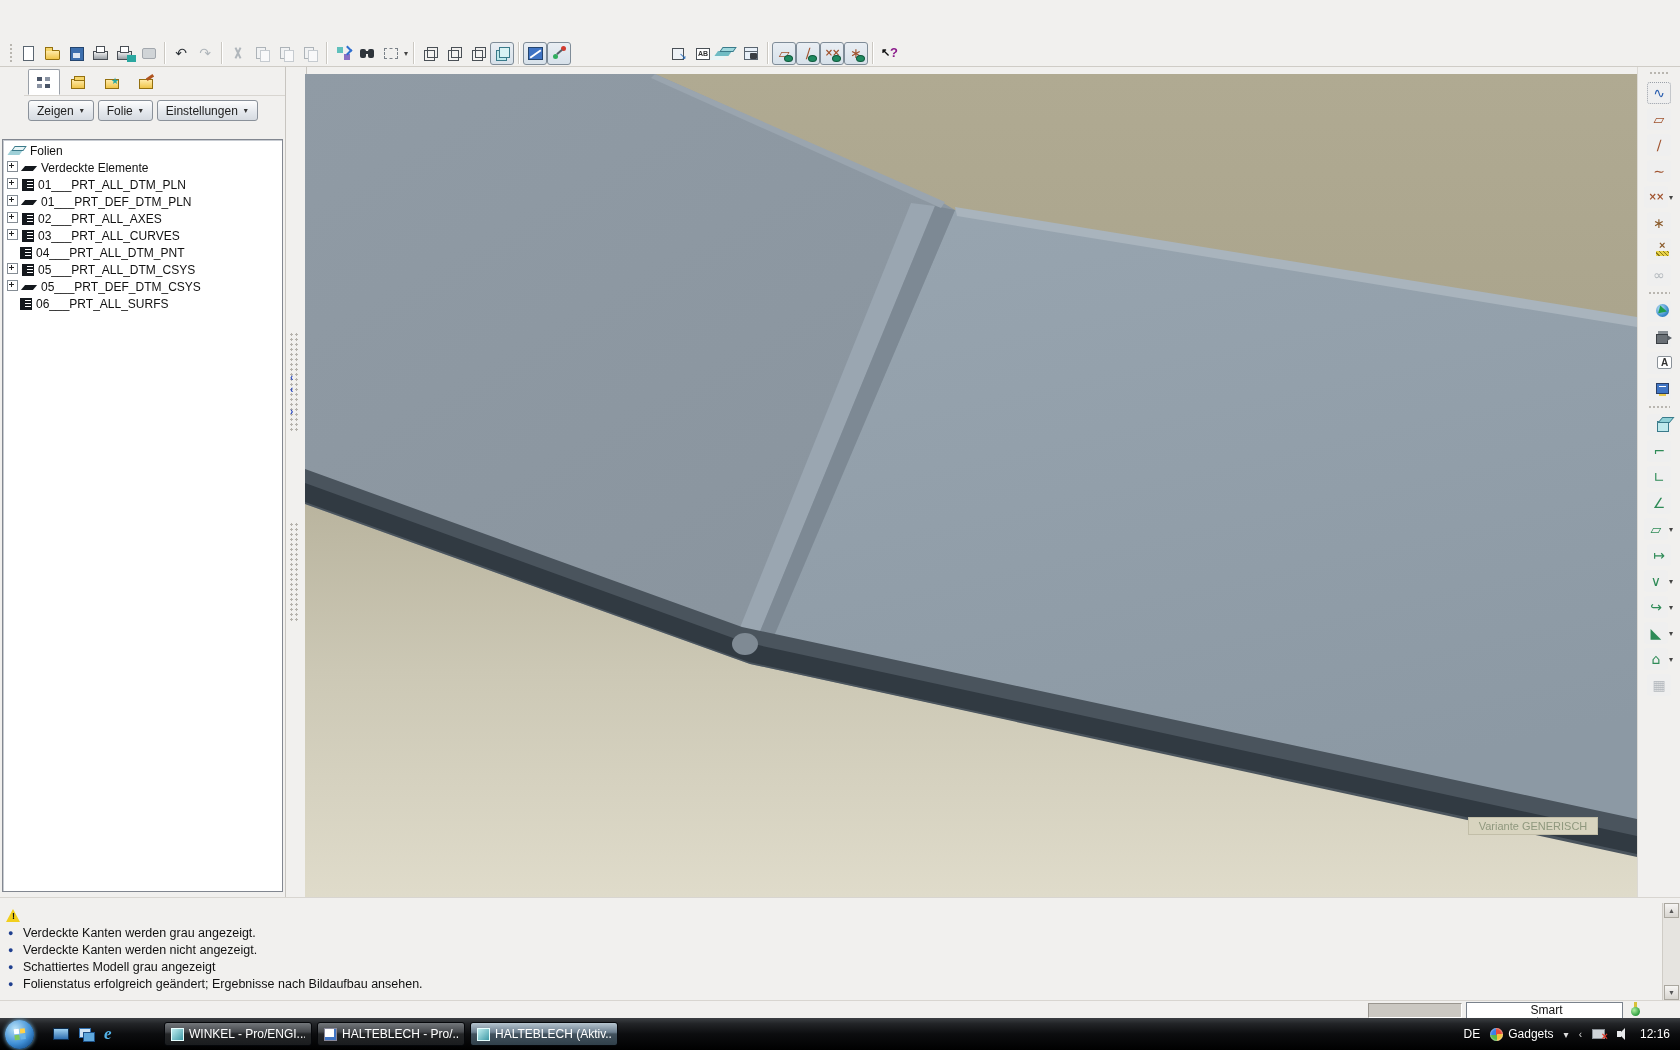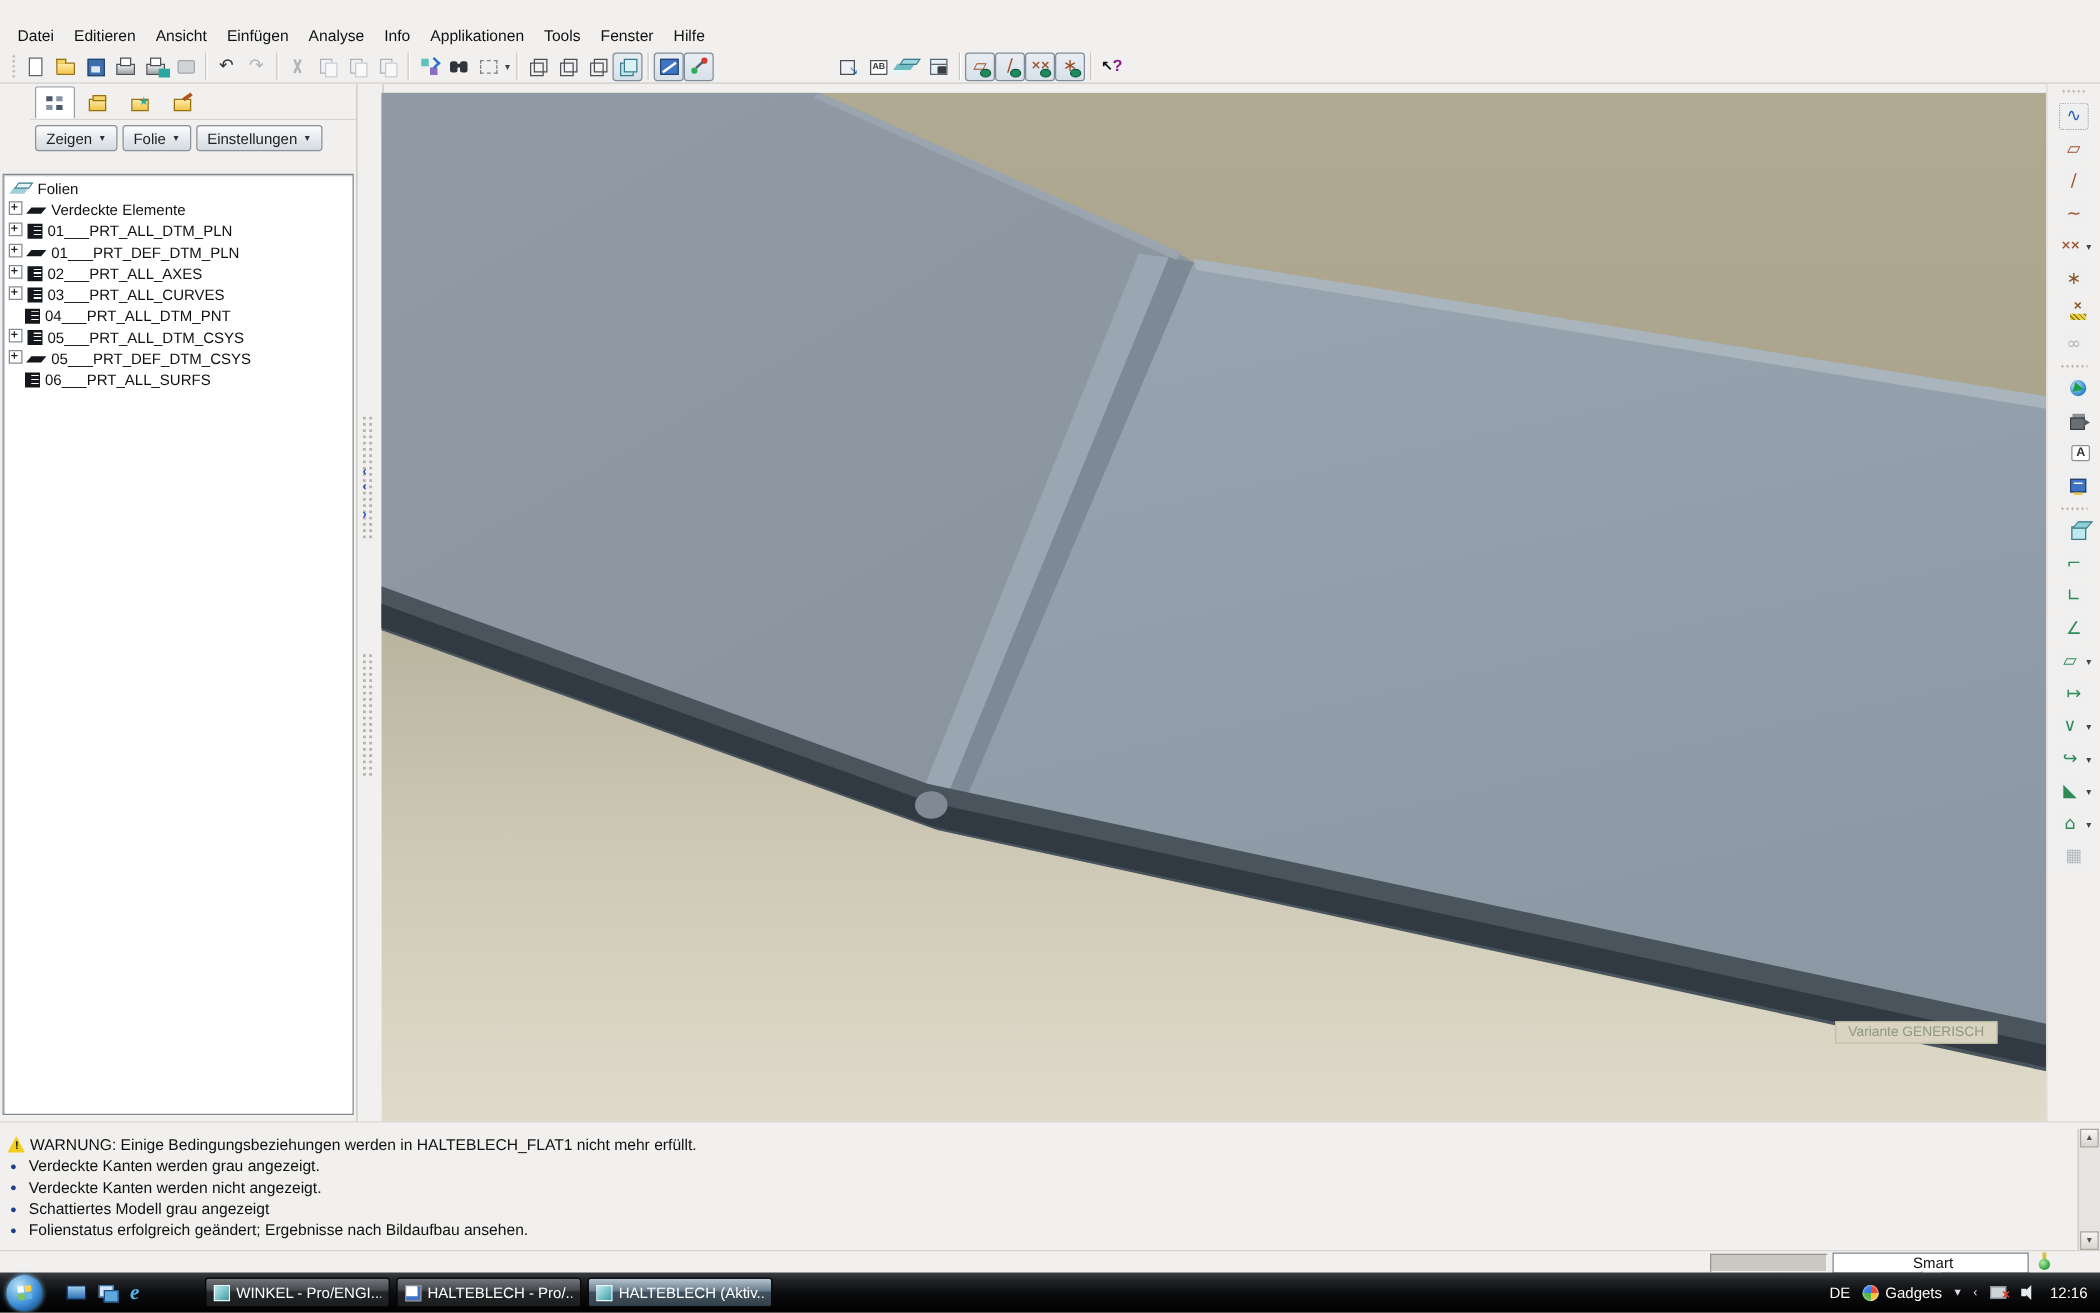--- a/index.html
+++ b/index.html
@@ -214,32 +214,20 @@
   #spk-icon{position:relative;width:13px;height:12px;}
   #spk-icon::before{content:"";position:absolute;left:0;top:3px;width:4px;height:6px;background:#e8eaec;}
   #spk-icon::after{content:"";position:absolute;left:2px;top:0;border-top:6px solid transparent;border-bottom:6px solid transparent;border-right:6px solid #e8eaec;}
 </style>
 </head>
 <body>
 
 <div id="app">
 
 
-  <div id="menubar">
-      <span class="menu-item">Datei</span>
-      <span class="menu-item">Editieren</span>
-      <span class="menu-item">Ansicht</span>
-      <span class="menu-item">Einfügen</span>
-      <span class="menu-item">Analyse</span>
-      <span class="menu-item">Info</span>
-      <span class="menu-item">Applikationen</span>
-      <span class="menu-item">Tools</span>
-      <span class="menu-item">Fenster</span>
-      <span class="menu-item">Hilfe</span>
-    </div>
 
   <div id="toolbar">
       <span class="grip"></span>
       <div class="tgroup">
         <button class="tbtn">
           <span class="shape s-page"></span>
         </button>
         <button class="tbtn">
           <span class="shape s-folder"></span>
         </button>
@@ -632,21 +620,20 @@
 
   <div id="msg-divider"></div>
 
   <div id="messages">
     <div id="msg-scroll">
       <div class="scroll-arrow" id="scroll-up">▲</div>
       <div class="scroll-arrow" id="scroll-down">▼</div>
     </div>
   <div class="msg-line">
         <span class="warn-tri"></span>
-        <span>WARNUNG: Einige Bedingungsbeziehungen werden in HALTEBLECH_FLAT1 nicht mehr erfüllt.</span>
       </div>
       <div class="msg-line">
         <span class="bullet">●</span>
         <span>Verdeckte Kanten werden grau angezeigt.</span>
       </div>
       <div class="msg-line">
         <span class="bullet">●</span>
         <span>Verdeckte Kanten werden nicht angezeigt.</span>
       </div>
       <div class="msg-line">

